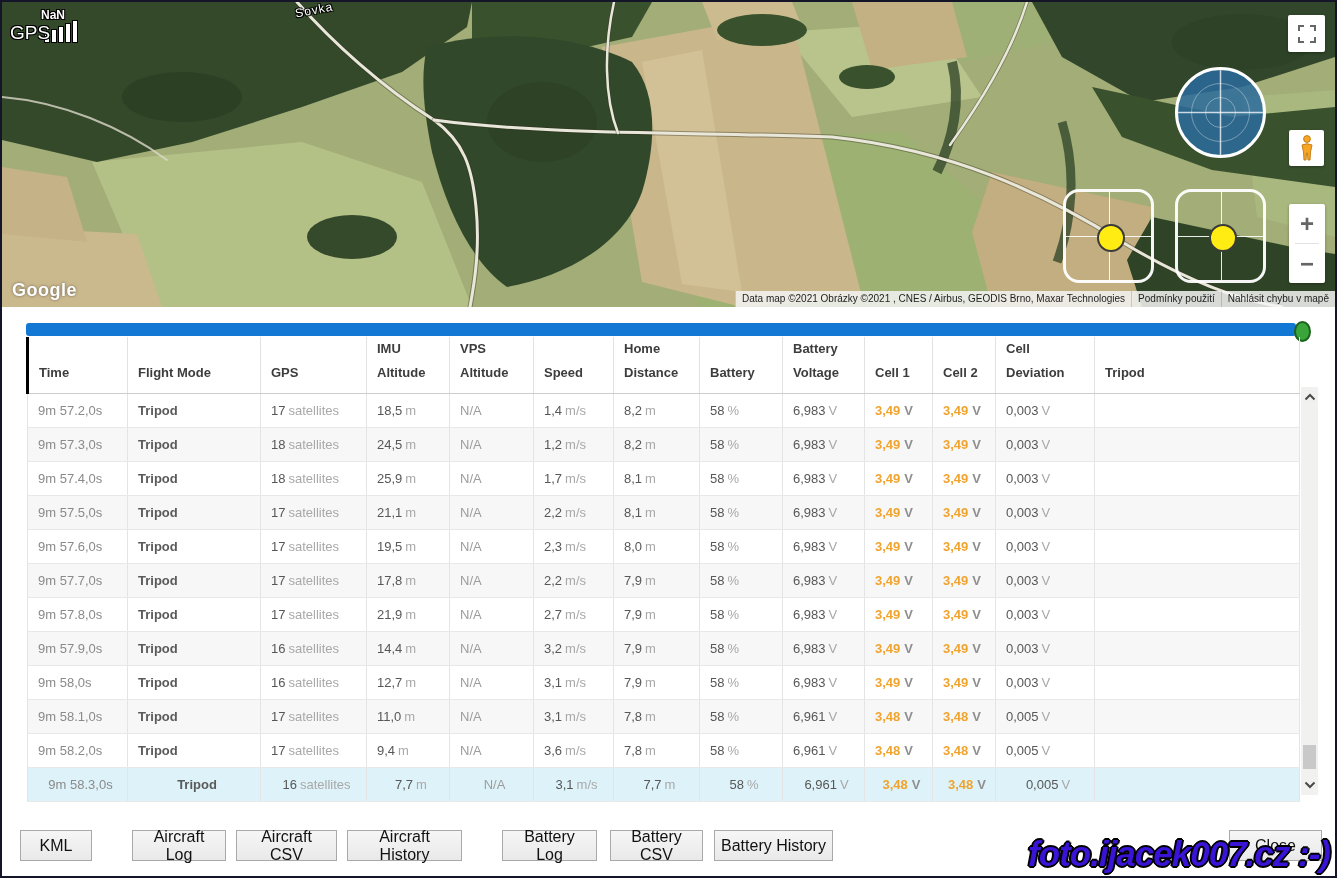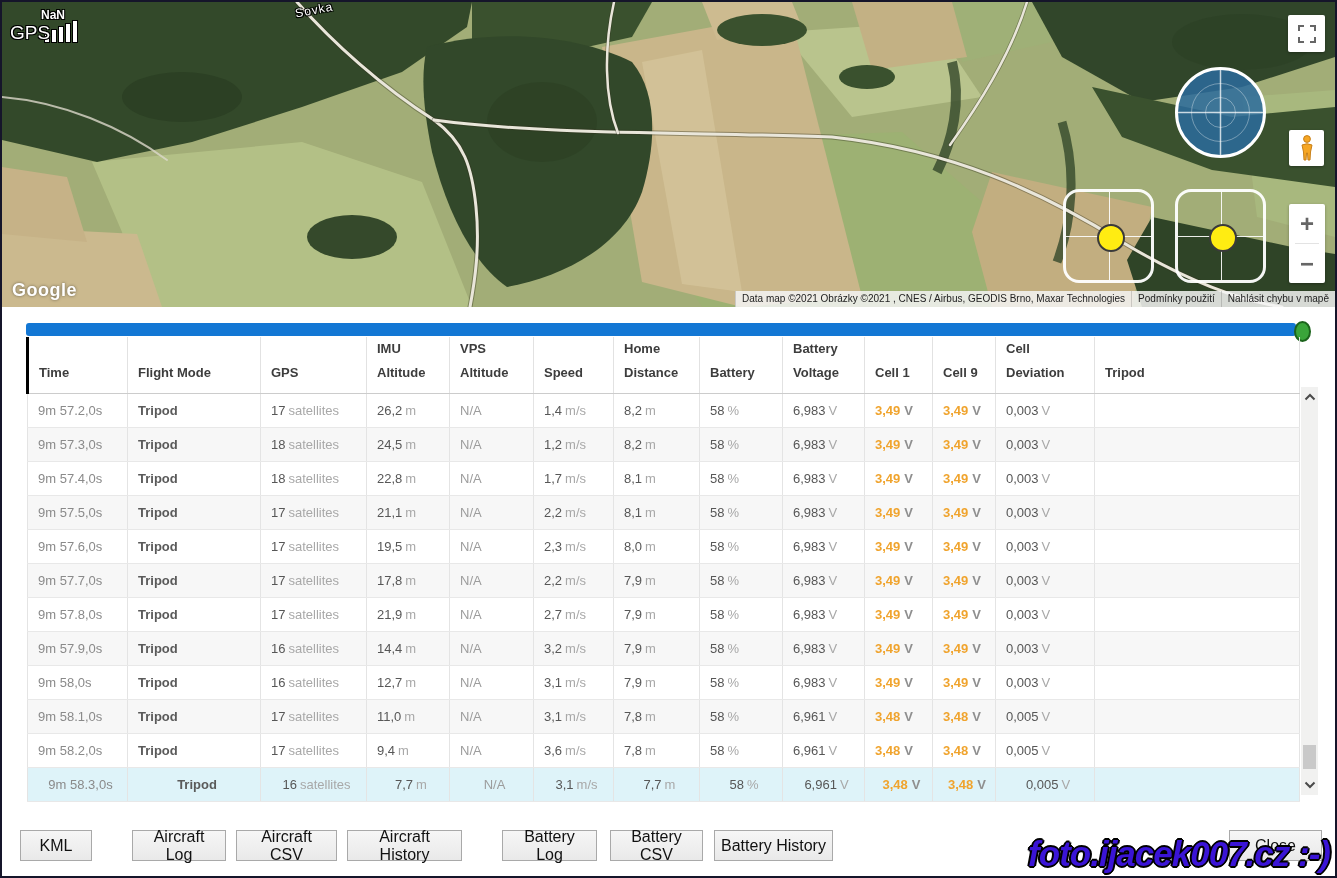--- a/index.html
+++ b/index.html
@@ -212,31 +212,31 @@
             <th>Time</th>
             <th>Flight Mode</th>
             <th>GPS</th>
             <th>IMU Altitude</th>
             <th>VPS Altitude</th>
             <th>Speed</th>
             <th>Home Distance</th>
             <th>Battery</th>
             <th>Battery Voltage</th>
             <th>Cell 1</th>
-            <th>Cell 9</th>
+            <th>Cell 2</th>
             <th>Cell Deviation</th>
             <th>Tripod</th>
           </tr>
         </thead>
       <tbody id="tbody">
           <tr>
             <td><span class="time-text">9m 57.2,0s</span></td>
             <td><span class="mode-text">Tripod</span></td>
             <td><span class="num">17</span><span class="unit">satellites</span></td>
-            <td><span class="num">26,2</span><span class="unit">m</span></td>
+            <td><span class="num">18,5</span><span class="unit">m</span></td>
             <td><span class="na">N/A</span></td>
             <td><span class="num">1,4</span><span class="unit">m/s</span></td>
             <td><span class="num">8,2</span><span class="unit">m</span></td>
             <td><span class="num">58</span><span class="unit">%</span></td>
             <td><span class="num">6,983</span><span class="unit">V</span></td>
             <td><span class="orange">3,49</span><span class="unit-bold">V</span></td>
             <td><span class="orange">3,49</span><span class="unit-bold">V</span></td>
             <td><span class="num">0,003</span><span class="unit">V</span></td>
             <td></td>
           </tr>
@@ -252,21 +252,21 @@
             <td><span class="num">6,983</span><span class="unit">V</span></td>
             <td><span class="orange">3,49</span><span class="unit-bold">V</span></td>
             <td><span class="orange">3,49</span><span class="unit-bold">V</span></td>
             <td><span class="num">0,003</span><span class="unit">V</span></td>
             <td></td>
           </tr>
           <tr>
             <td><span class="time-text">9m 57.4,0s</span></td>
             <td><span class="mode-text">Tripod</span></td>
             <td><span class="num">18</span><span class="unit">satellites</span></td>
-            <td><span class="num">22,8</span><span class="unit">m</span></td>
+            <td><span class="num">25,9</span><span class="unit">m</span></td>
             <td><span class="na">N/A</span></td>
             <td><span class="num">1,7</span><span class="unit">m/s</span></td>
             <td><span class="num">8,1</span><span class="unit">m</span></td>
             <td><span class="num">58</span><span class="unit">%</span></td>
             <td><span class="num">6,983</span><span class="unit">V</span></td>
             <td><span class="orange">3,49</span><span class="unit-bold">V</span></td>
             <td><span class="orange">3,49</span><span class="unit-bold">V</span></td>
             <td><span class="num">0,003</span><span class="unit">V</span></td>
             <td></td>
           </tr>

